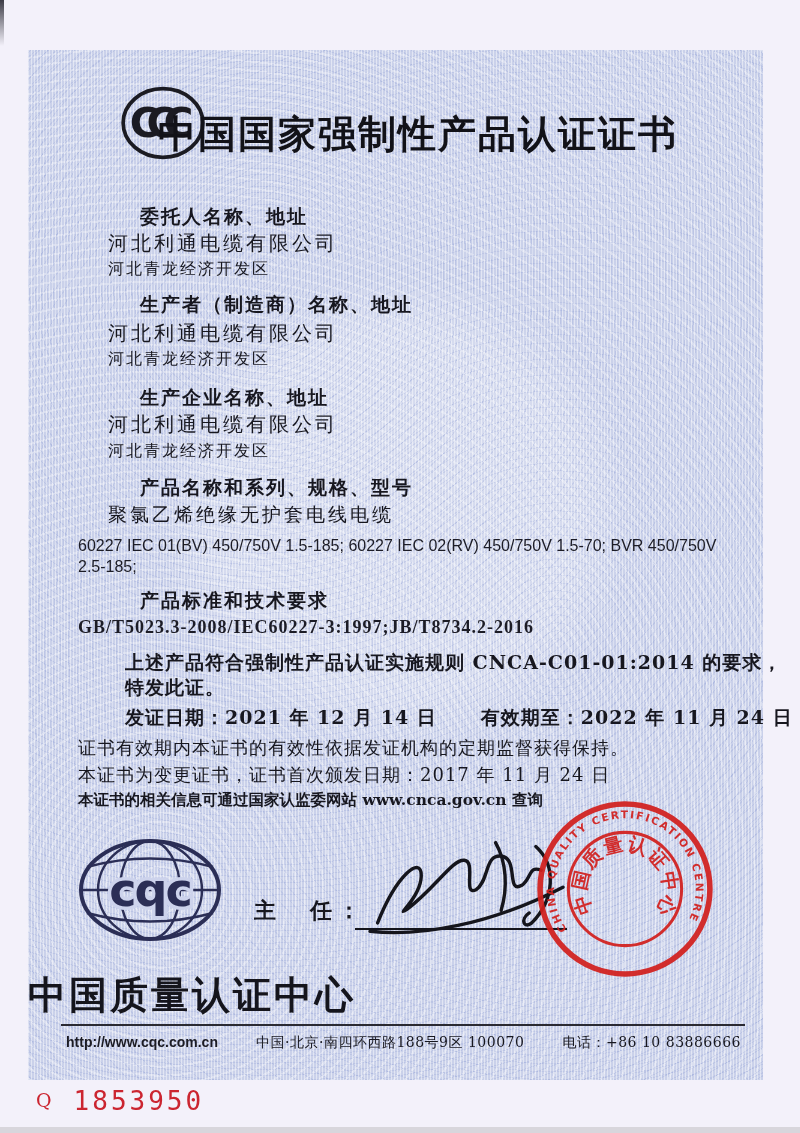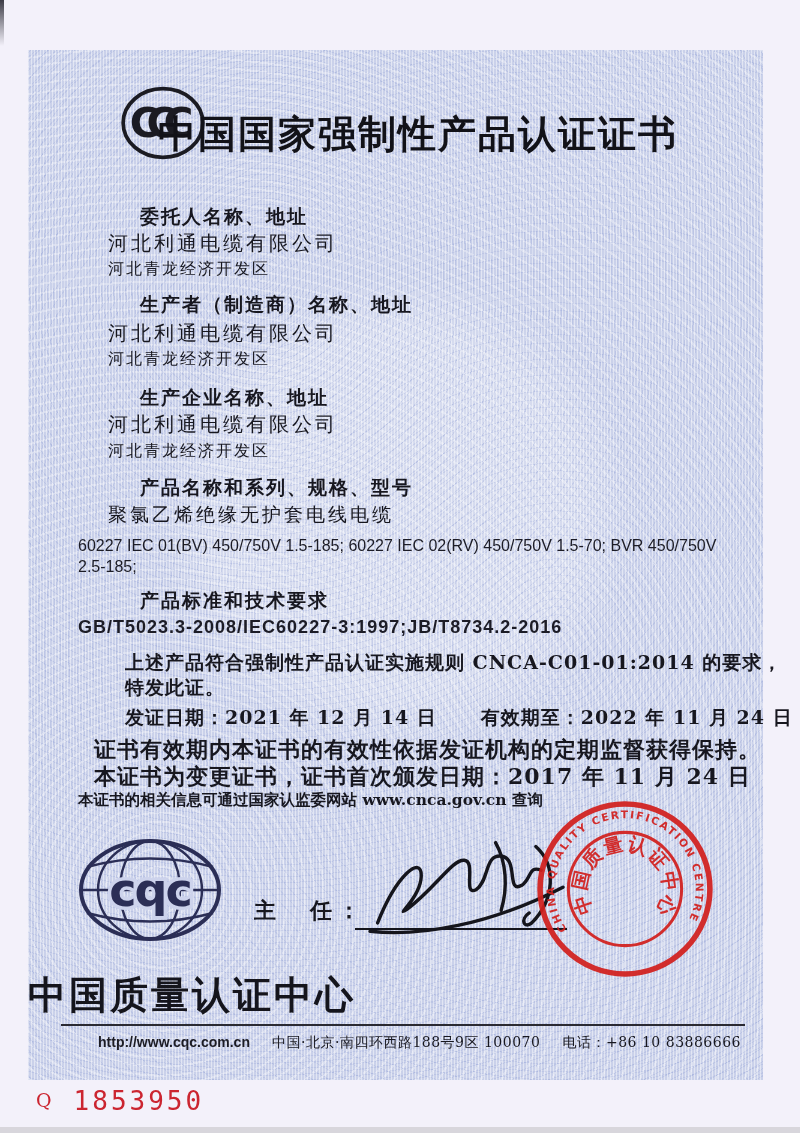--- a/index.html
+++ b/index.html
@@ -31,38 +31,38 @@
   .ind0{left:0;}
 
   .title{font-family:"Liberation Sans","DejaVu Sans",sans-serif;font-weight:bold;
          font-size:38px;letter-spacing:2px;color:#121218;}
   .certno{font-size:20px;font-weight:bold;}
   .certno .num{font-family:"Liberation Sans",sans-serif;letter-spacing:1px;}
   .sec-head{font-size:19px;font-weight:bold;letter-spacing:2px;padding-left:32px;}
   .sec-name{font-size:20px;letter-spacing:3px;}
   .sec-addr{font-size:16px;letter-spacing:2px;}
   .spec{font-family:"Liberation Sans","DejaVu Sans",sans-serif;font-size:16px;color:#1c1c26;}
-  .gbline{font-family:Liberation Sans, sans-serif;font-size:18px;letter-spacing:1px;font-weight:bold;color:#1c1c26;}
+  .gbline{font-family:Liberation Serif, serif;font-size:18px;letter-spacing:1px;font-weight:bold;color:#1c1c26;}
   .stmt{font-size:19px;font-weight:bold;letter-spacing:1px;margin-left:47px;}
-  .stmt2{font-size:22px;font-weight:bold;letter-spacing:1px;padding-left:16px;}
+  .stmt2{font-size:18px;font-weight:normal;letter-spacing:1px;}
   .info-note{font-size:15.5px;font-weight:bold;}
   .dates .gap{display:inline-block;width:44px;}
 
   .director{position:absolute;left:226px;top:846px;font-size:22px;font-weight:bold;letter-spacing:6px;}
   .sig-underline{position:absolute;left:327px;top:878px;width:212px;border-top:2px solid #15151c;}
   .sig{position:absolute;left:330px;top:780px;transform:rotate(-3deg);}
   .stamp{position:absolute;left:506px;top:748px;opacity:.93;}
   .globe{position:absolute;left:50px;top:788px;}
   .ccc{position:absolute;left:89px;top:35px;}
 
   .org-name{top:923px;font-family:"Liberation Sans","DejaVu Sans",sans-serif;
             font-weight:bold;font-size:38px;letter-spacing:3px;color:#15151c;}
   .rule{position:absolute;left:33px;right:18px;top:974px;border-top:2px solid #2a2a32;}
   .footer{position:absolute;left:38px;right:22px;top:984px;display:flex;
-          justify-content:space-between;align-items:baseline;font-size:14px;padding-left:32px;}
+          justify-content:space-between;align-items:baseline;font-size:14px;}
   .footer .url{font-family:"Liberation Sans",sans-serif;font-weight:bold;color:#1c1c24;}
   .footer .addr{letter-spacing:.5px;}
   .footer .tel{letter-spacing:.5px;}
 
   .serial{position:absolute;left:36px;top:1086px;color:#cb2530;white-space:nowrap;}
   .serial .q{font-size:19px;font-family:"DejaVu Serif",serif;vertical-align:3px;}
   .serial .num{font-family:"DejaVu Sans Mono","Liberation Mono",monospace;
                font-size:26px;letter-spacing:3px;margin-left:22px;}
   svg text{font-family:"DejaVu Sans","Liberation Sans",sans-serif;}
 </style>

